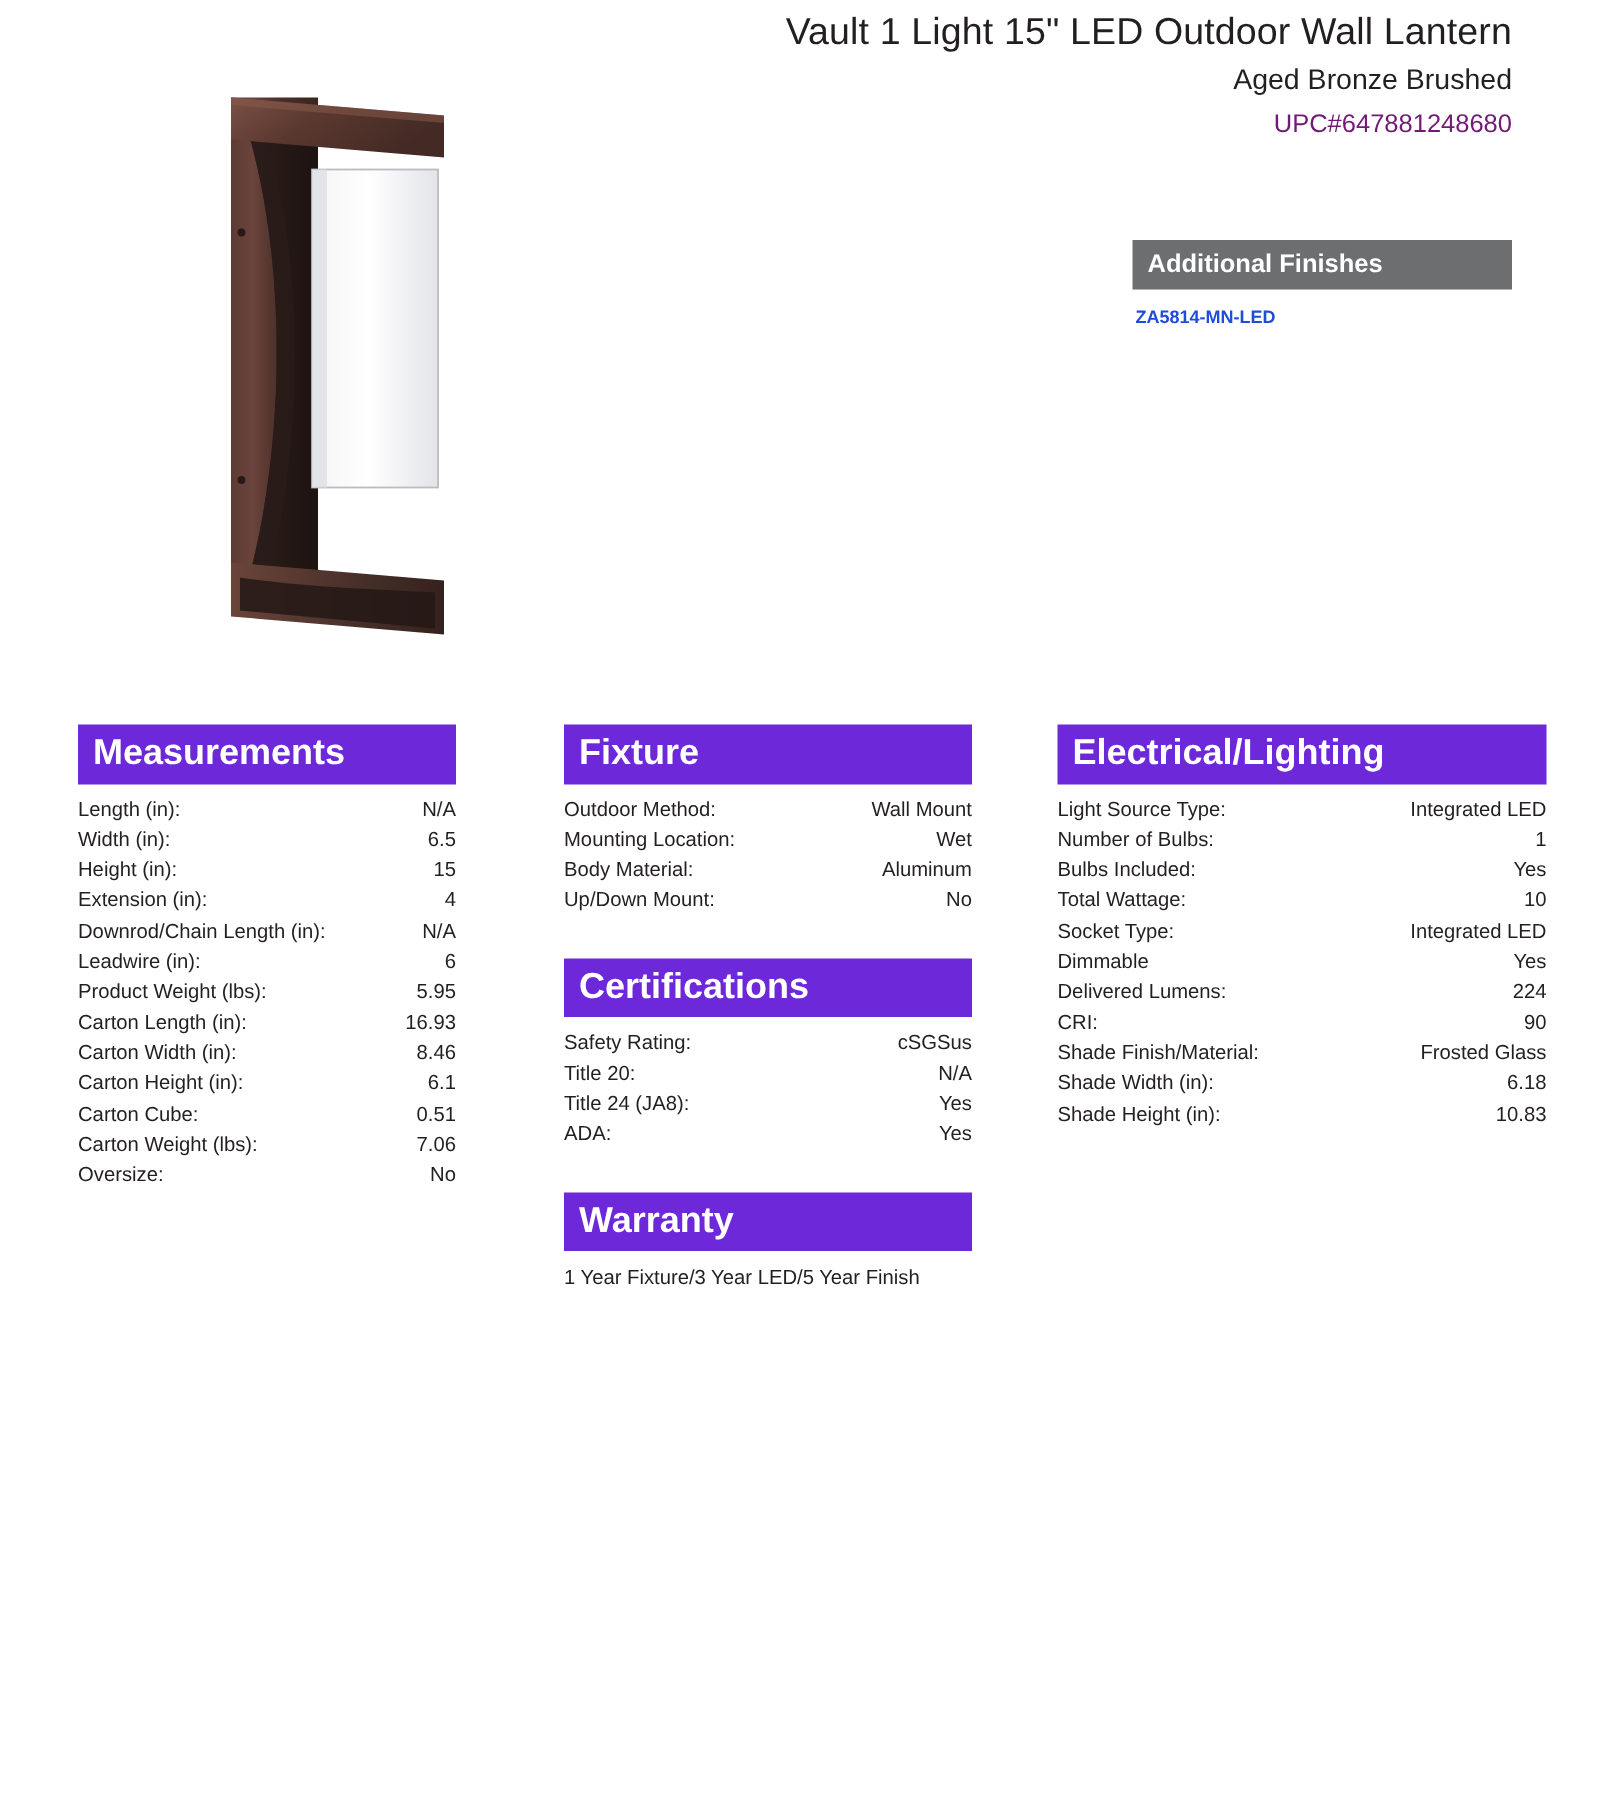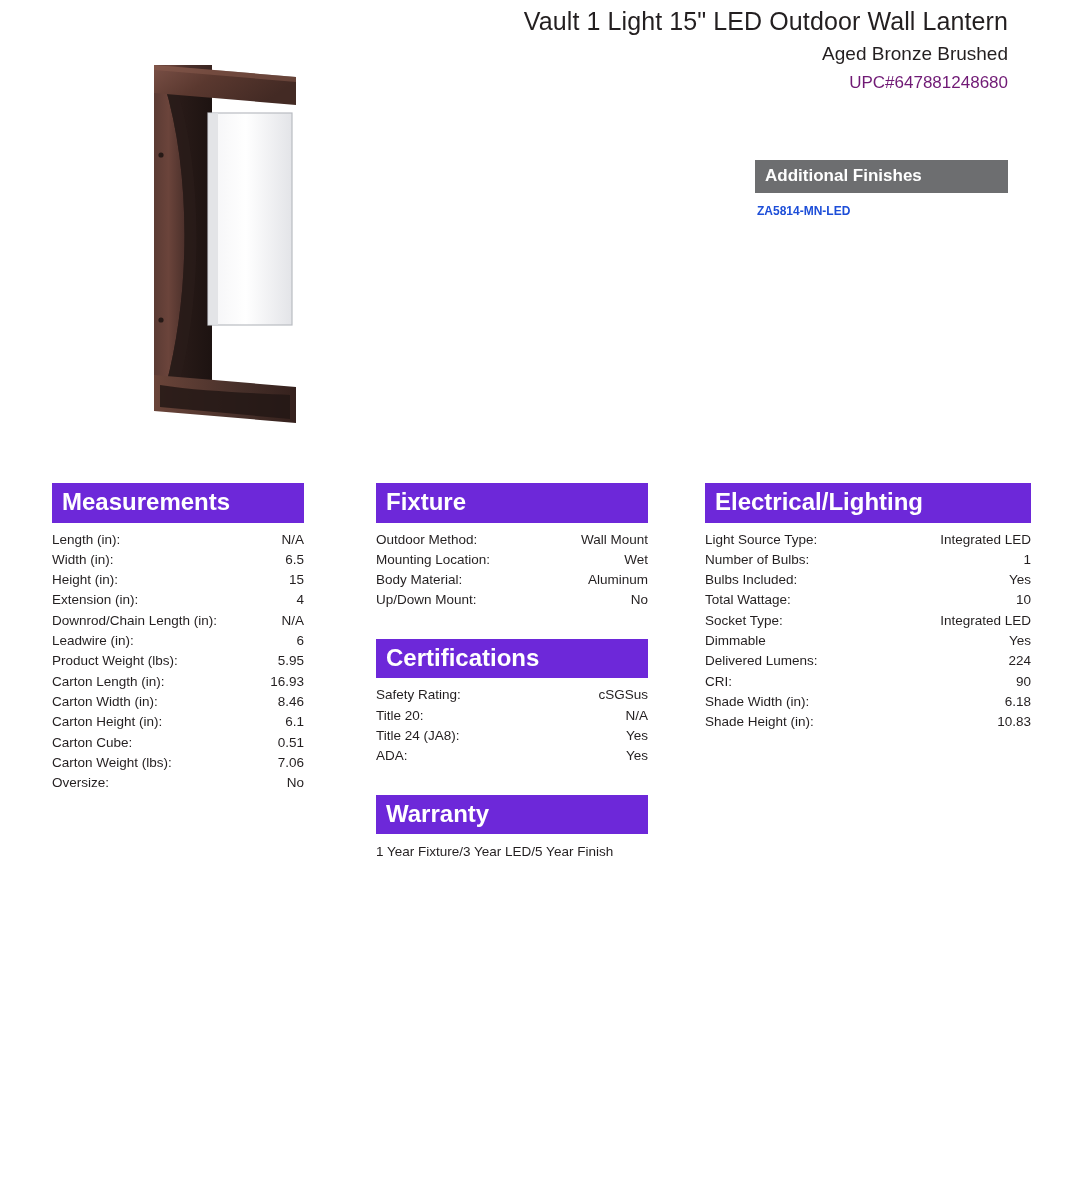--- a/index.html
+++ b/index.html
@@ -334,20 +334,24 @@
       </div>
       <div class="row">
         <span class="label">Delivered Lumens:</span>
         <span class="value">224</span>
       </div>
       <div class="row">
         <span class="label">CRI:</span>
         <span class="value">90</span>
       </div>
       <div class="row">
+        <span class="label">Shade Finish/Material:</span>
+        <span class="value">Frosted Glass</span>
+      </div>
+      <div class="row">
         <span class="label">Shade Width (in):</span>
         <span class="value">6.18</span>
       </div>
       <div class="row">
         <span class="label">Shade Height (in):</span>
         <span class="value">10.83</span>
       </div>
     </div>
   </div>
 

